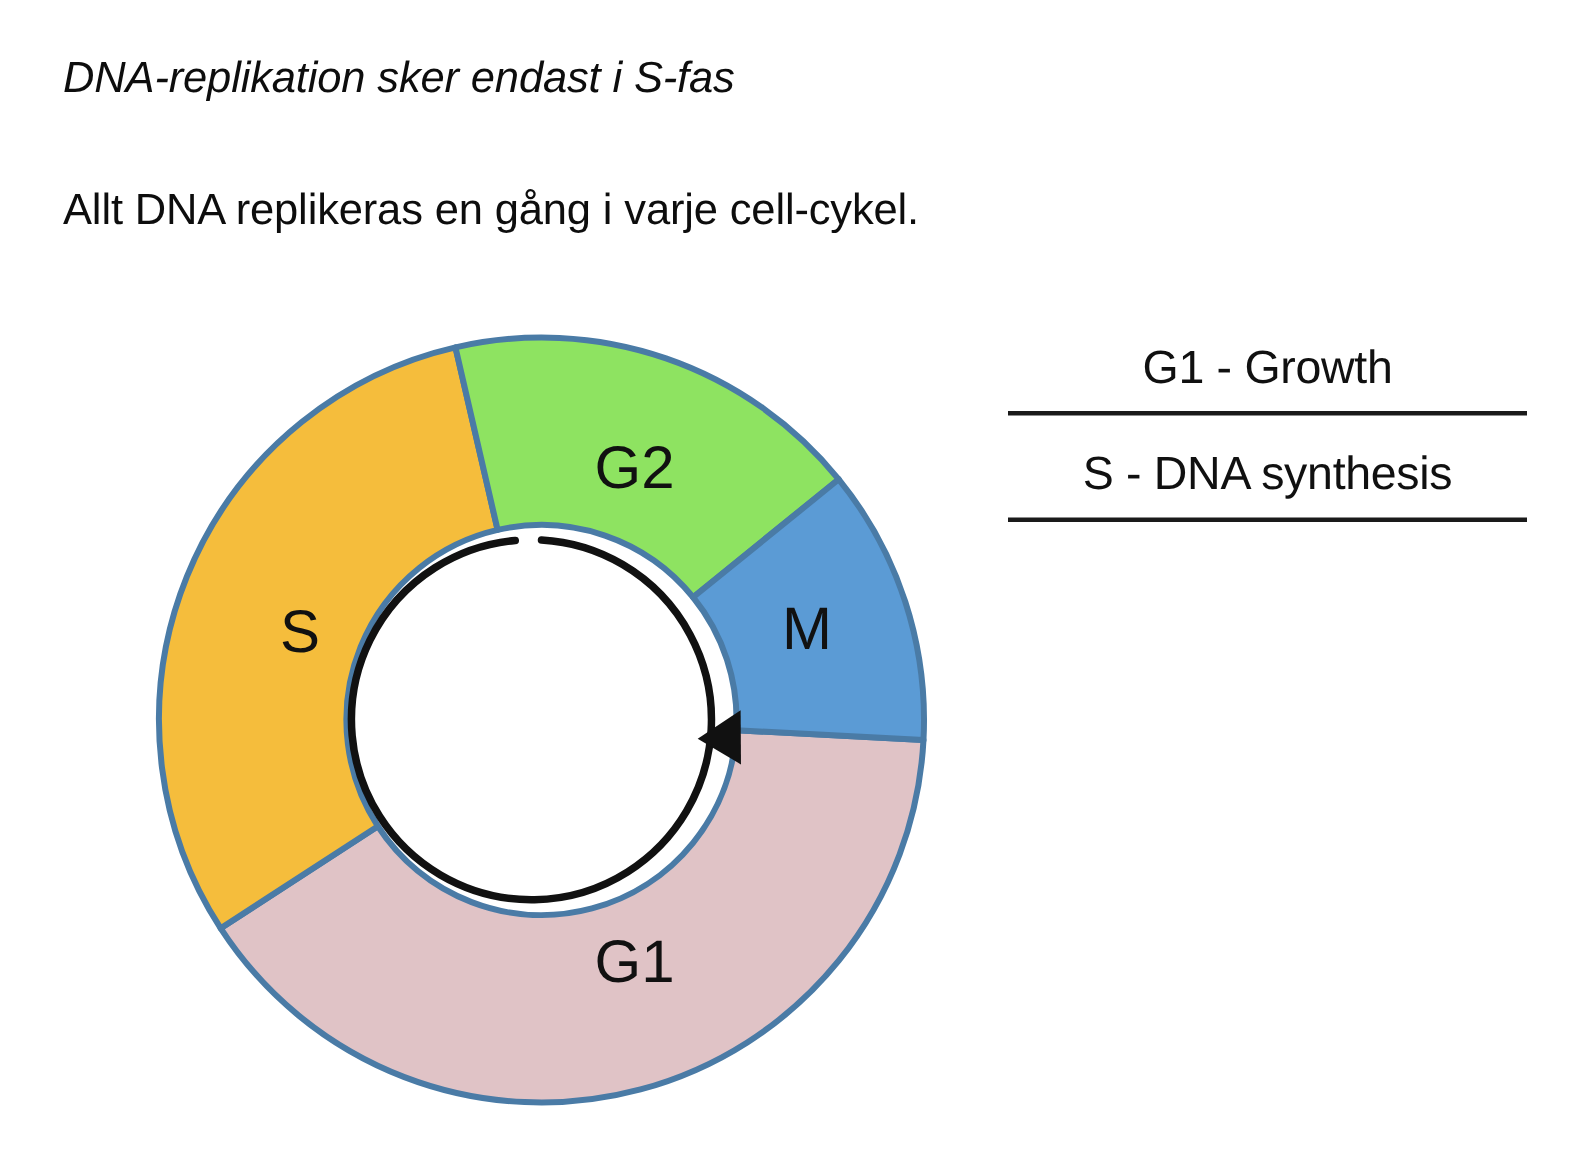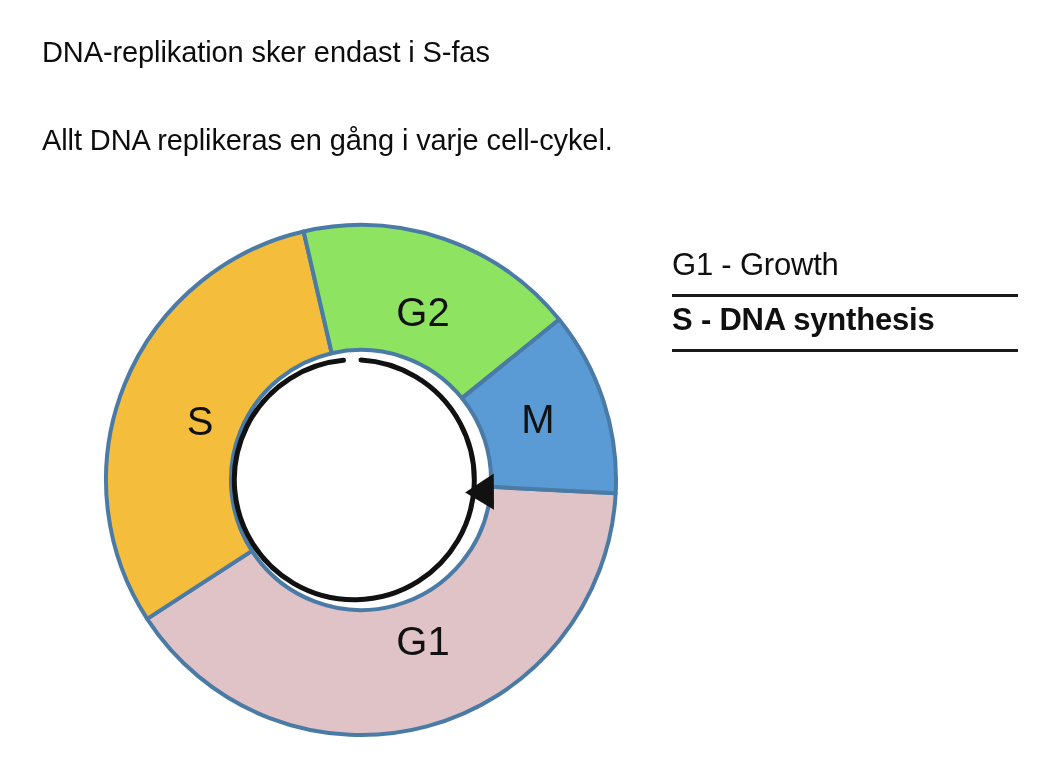--- a/index.html
+++ b/index.html
@@ -23,21 +23,21 @@
   
   .heading {
     position: absolute;
     left: 42px;
     font-size: 29px;
     font-weight: 400;
     letter-spacing: -0.1px;
     color: #0d0d0d;
     white-space: nowrap;
   }
-  #heading-1 { top: 36px; }
+  #heading-1 { top: 36px; font-style: italic; }
   #heading-2 { top: 124px; }
 
   
   #diagram {
     position: absolute;
     left: 90px;
     top: 200px;
     width: 560px;
     height: 560px;
   }
@@ -52,30 +52,30 @@
     font-size: 40px;
     fill: #111111;
     text-anchor: middle;
     dominant-baseline: middle;
   }
 
   
   #legend {
     position: absolute;
     left: 672px;
-    top: 244px;
+    top: 224px;
     width: 346px;
+    text-align: center;
   }
   .legend-row {
     padding: 2px 0 10px 0;
   }
   .legend-row + .legend-row {
     border-top: 3px solid #1a1a1a;
-    padding-top: 4px;
-    font-weight: bold;
+    padding-top: 20px;
   }
   .legend-text {
     font-size: 31px;
     line-height: 1.22;
     color: #101010;
     letter-spacing: -0.2px;
   }
   .legend-text .ln { display: block; }
 </style>
 </head>

